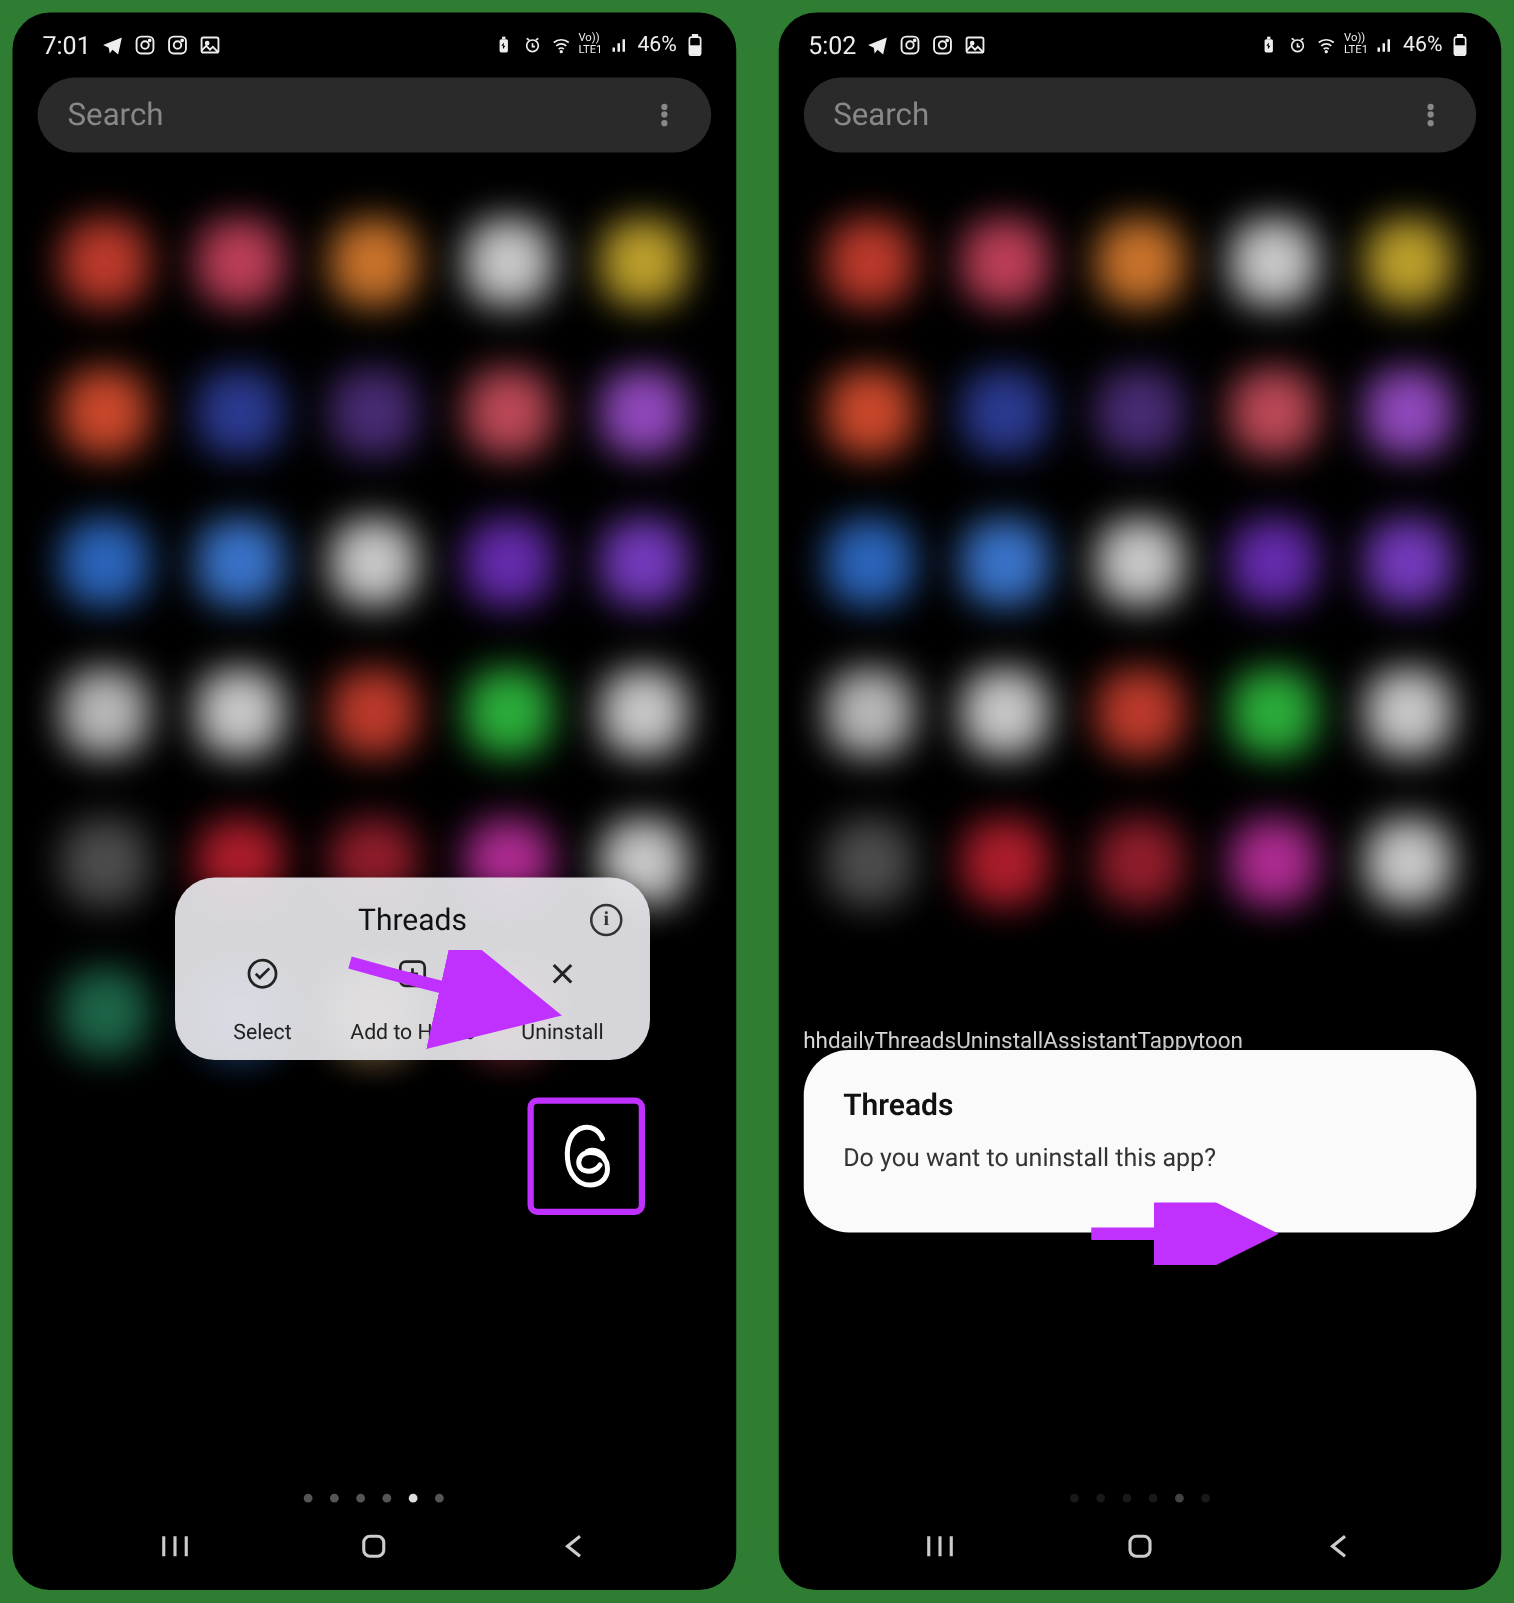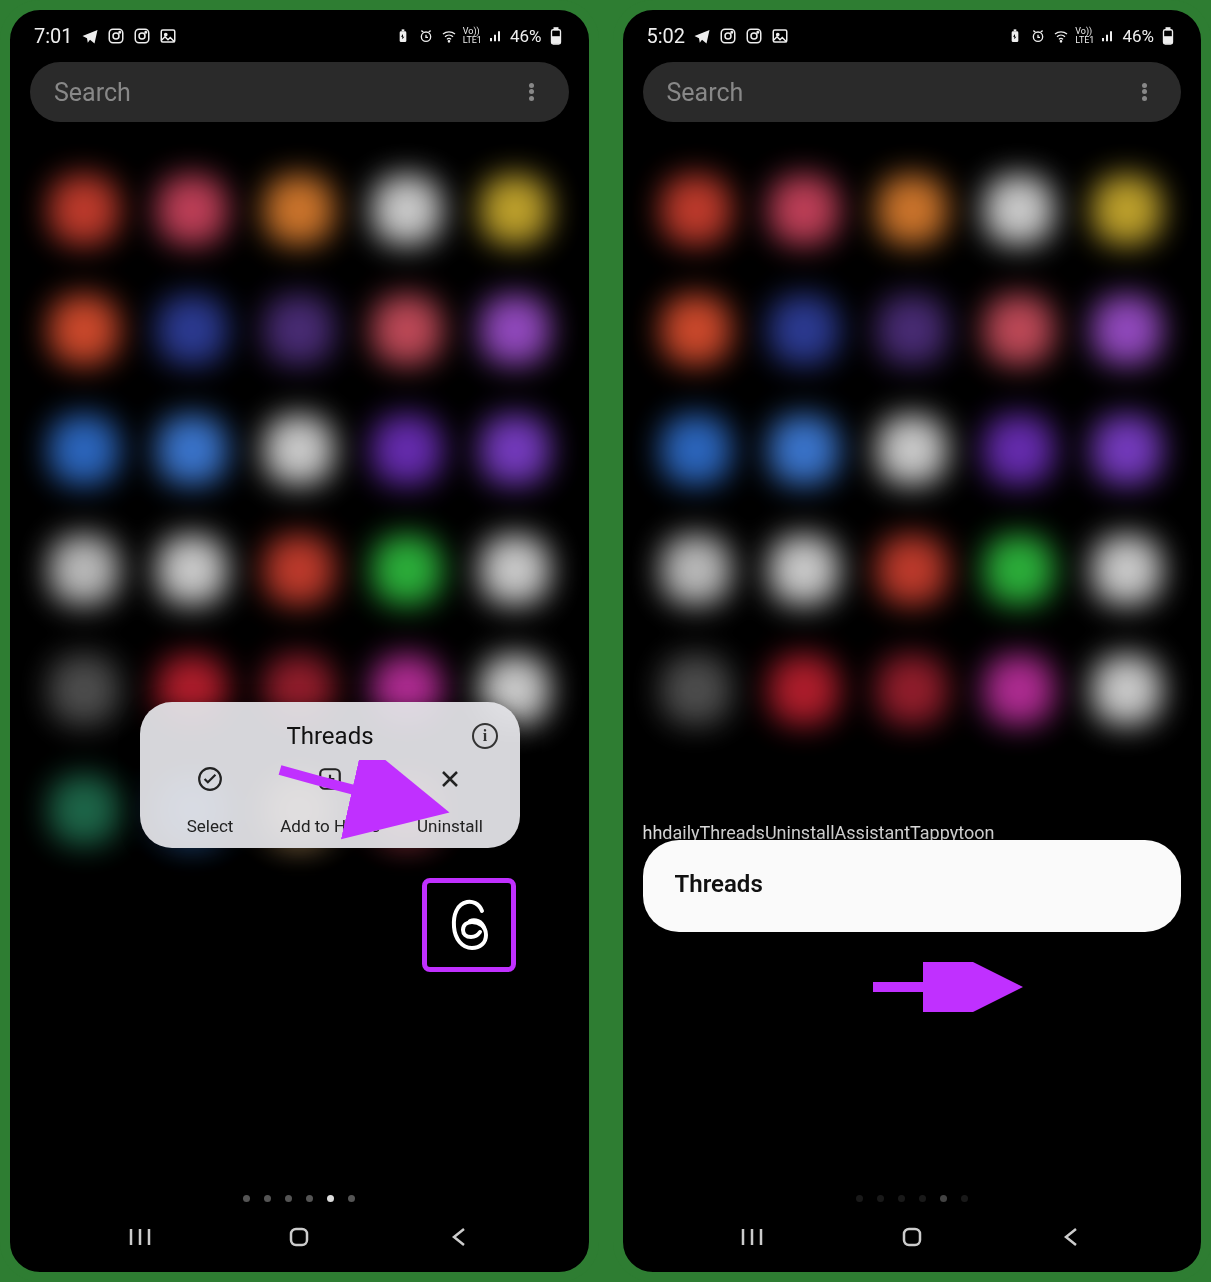--- a/index.html
+++ b/index.html
@@ -449,20 +449,21 @@
   <div style="position:absolute;top:812px;left:20px;right:20px;display:flex;justify-content:flex-start;color:#ddd;font-size:18px;">
     <span>hhdaily</span>
     <span>Threads</span>
     <span>Uninstall</span>
     <span>Assistant</span>
     <span>Tappytoon</span>
   </div>
 
   <div class="dialog">
     <div class="dialog-title">Threads</div>
+    <div class="dialog-msg">Do you want to uninstall this app?</div>
   </div>
 
   <svg class="arrow" style="left:240px;top:952px;width:160px;height:50px">
     <defs>
         <marker id="ah2" markerWidth="12" markerHeight="12" refX="8" refY="5" orient="auto">
           <path d="M0 0l10 5-10 5z" fill="#c030ff"></path>
         </marker>
       </defs>
     <path d="M10 25 L 140 25" stroke="#c030ff" stroke-width="10" fill="none" marker-end="url(#ah2)"></path>
   </svg>

